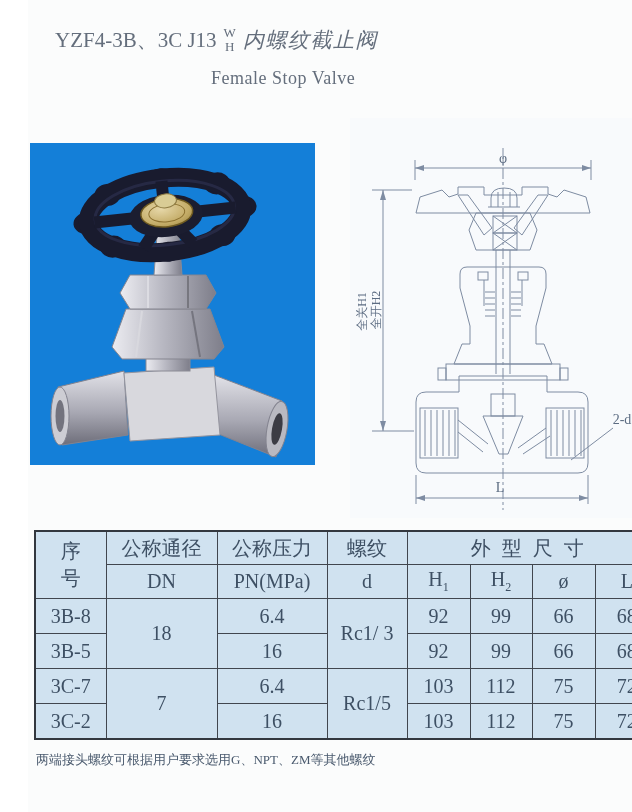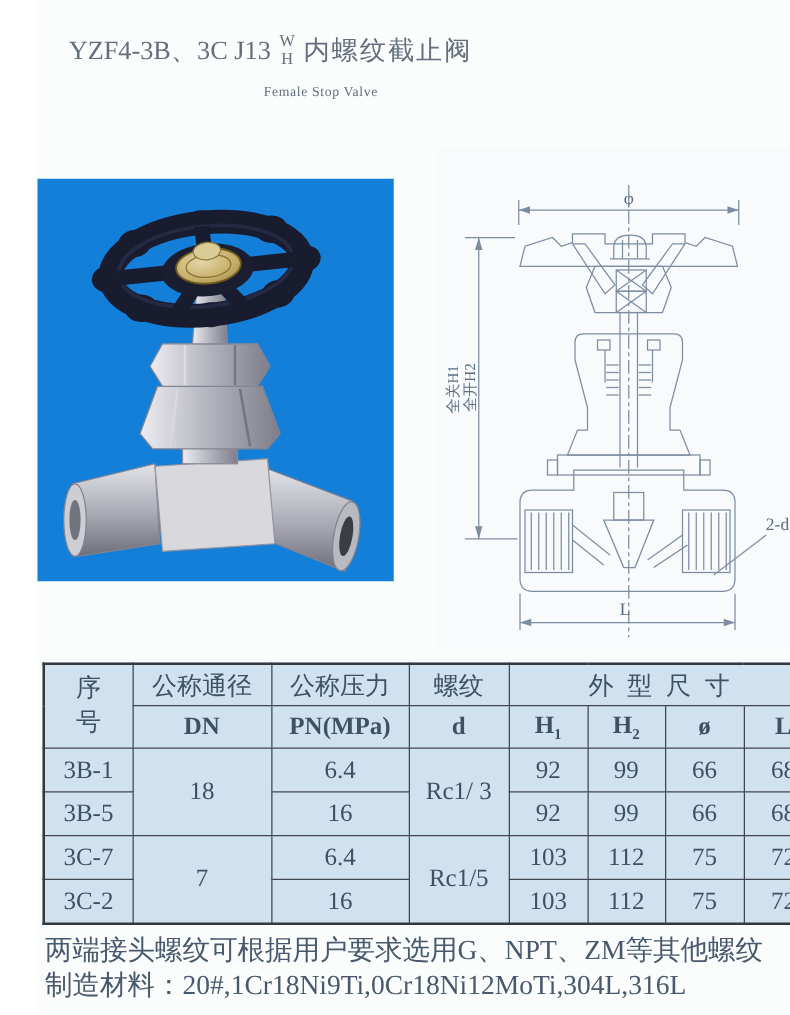--- a/index.html
+++ b/index.html
@@ -6,47 +6,47 @@
   .page{
     position:relative;width:632px;height:812px;overflow:hidden;
     background:#fbfcfc;
     font-family:"Liberation Serif","DejaVu Serif",serif;
     color:#5d6673;
     margin-left:28px;
   }
   
   .titlebar{position:absolute;left:27px;top:26px;display:flex;align-items:center;font-size:21px;color:#646e7c;white-space:nowrap;}
   .frac{display:inline-flex;flex-direction:column;align-items:center;font-size:13px;line-height:1.1;margin:0 7px;color:#646e7c;}
-  .title-cn{letter-spacing:1.5px;}
-  .subtitle{position:absolute;left:183px;top:68px;font-size:11px;color:#646e7c;letter-spacing:0.5px;}
+  .title-cn{letter-spacing:1.5px;font-style:italic;}
+  .subtitle{position:absolute;left:183px;top:68px;font-size:18px;color:#646e7c;letter-spacing:0.5px;}
   
   .photo{position:absolute;left:2px;top:143px;width:285px;height:322px;background:#147fd8;}
   
   .drawing{position:absolute;left:322px;top:118px;width:310px;height:400px;background:#f8fafc;}
   .drawing svg text{fill:#5c6c82;font-family:"Liberation Serif","DejaVu Serif",serif;}
   
   table.spec{
     position:absolute;left:6px;top:530px;width:624px;
     border-collapse:collapse;table-layout:fixed;
     background:#d0e2f0;color:#3e5064;
     font-size:20px;text-align:center;
   }
   table.spec th,table.spec td{
     border:1.6px solid #41464e;font-weight:normal;padding:0;
     vertical-align:middle;
   }
   table.spec{border:2px solid #33383f;}
   tr.hrow1 th{height:32px;}
-  tr.hrow2 th{height:33px;font-weight:bold;}
+  tr.hrow2 th{height:33px;}
   tr.drow td{height:34px;}
   .wide-sp{letter-spacing:11px;padding-left:11px;}
   .seq-head div{line-height:1.35;}
   sub{font-size:12px;}
   
-  .notes{position:absolute;left:8px;top:746px;font-size:22px;color:#49596d;line-height:28px;white-space:nowrap;}
+  .notes{position:absolute;left:8px;top:746px;font-size:13px;color:#49596d;line-height:28px;white-space:nowrap;text-align:right;}
 </style>
 </head>
 <body>
 
 <div class="page">
 
   <div class="titlebar">
     <span>YZF4-3B、3C  J13</span>
     <span class="frac">
       <span>W</span>
@@ -268,21 +268,21 @@
     <tr class="hrow2">
       <th>DN</th>
       <th>PN(MPa)</th>
       <th>d</th>
       <th><span>H</span><sub>1</sub></th>
       <th><span>H</span><sub>2</sub></th>
       <th>ø</th>
       <th>L</th>
     </tr>
     <tr class="drow">
-      <td>3B-1</td>
+      <td>3B-8</td>
       <td rowspan="2">18</td>
       <td>6.4</td>
       <td rowspan="2">Rc1/ 3</td>
       <td>92</td>
       <td>99</td>
       <td>66</td>
       <td>68</td>
     </tr>
     <tr class="drow">
       <td>3B-5</td>
@@ -308,16 +308,15 @@
       <td>103</td>
       <td>112</td>
       <td>75</td>
       <td>72</td>
     </tr>
   </tbody>
     </table>
 
   <div class="notes">
     <div>两端接头螺纹可根据用户要求选用G、NPT、ZM等其他螺纹</div>
-    <div>制造材料：20#,1Cr18Ni9Ti,0Cr18Ni12MoTi,304L,316L</div>
   </div>
 
 </div>
 
 </body></html>

